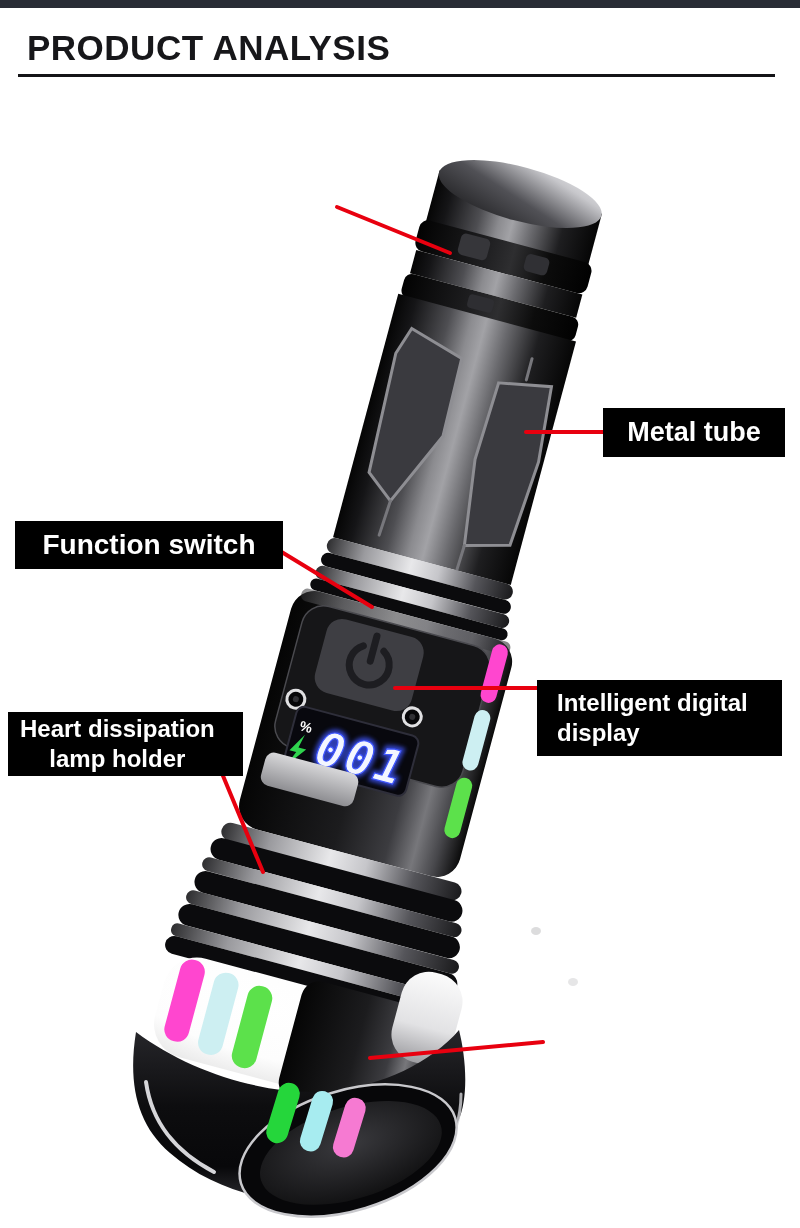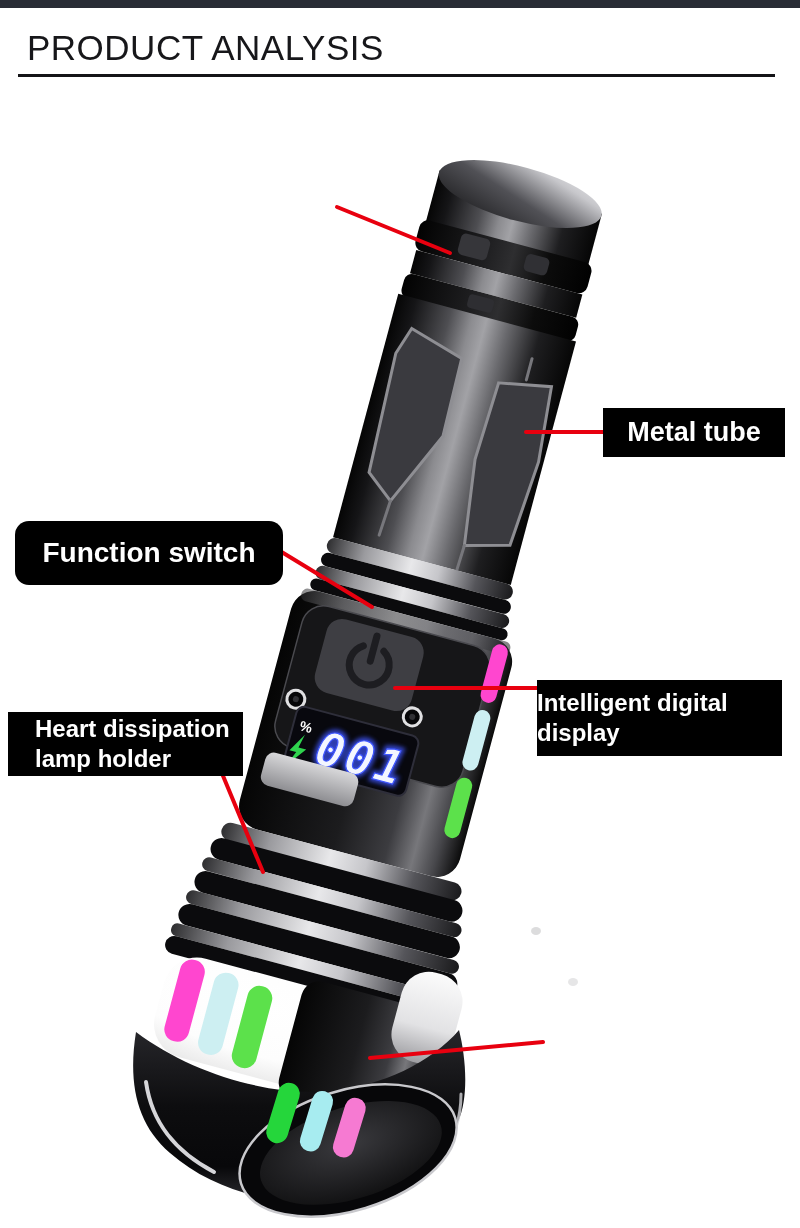--- a/index.html
+++ b/index.html
@@ -3,38 +3,38 @@
 <meta charset="utf-8">
 <style>
   html,body { margin:0; padding:0; }
   body {
     width:800px; height:1228px; background:#ffffff; position:relative;
     overflow:hidden; font-family:"Liberation Sans", sans-serif;
   }
   .stage { position:absolute; left:0; top:0; width:800px; height:1228px; }
   .top-bar { position:absolute; left:0; top:0; width:800px; height:8px; background:var(--top-bar,#282c35); }
   .title {
-    position:absolute; left:27px; top:28px; margin:0; font-size:35px; font-weight:400;
+    position:absolute; left:27px; top:28px; margin:0; font-size:35px; font-weight:700;
     color:#17171a; letter-spacing:0.5px;
   }
   .title-underline { position:absolute; left:18px; top:74px; width:757px; height:3px; background:#141417; }
   svg.flashlight, svg.lines { position:absolute; left:0; top:0; }
   svg.lines { pointer-events:none; }
   .annot-line { stroke:var(--accent,#e8000f); stroke-width:4; stroke-linecap:round; }
   .label-box {
     position:absolute; background:var(--label-bg,#000); color:var(--label-fg,#fff);
     font-weight:700; display:flex; align-items:center; box-sizing:border-box;
   }
   .label-box span { white-space:pre-wrap; line-height:1.26; }
   .lb-center { justify-content:center; }
   .lb-tail     { left:165px; top:178px; width:175px; height:49px; font-size:27px; }
   .lb-metal    { left:603px; top:408px; width:182px; height:49px; font-size:27px; }
-  .lb-function { left:15px;  top:521px; width:268px; height:64px; font-size:28px;border-radius:14px; }
-  .lb-display  { left:537px; top:680px; width:245px; height:76px; font-size:24px; }
-  .lb-heart    { left:8px;   top:712px; width:235px; height:64px; font-size:24px; padding-left:27px; }
+  .lb-function { left:15px;  top:521px; width:268px; height:48px; font-size:28px; }
+  .lb-display  { left:537px; top:680px; width:245px; height:76px; font-size:24px; padding-left:20px; }
+  .lb-heart    { left:8px;   top:712px; width:235px; height:64px; font-size:24px; padding-left:12px;text-align:center; }
   .lb-bulb     { left:542px; top:1003px; width:212px; height:56px; font-size:25px; }
   .stripe-pink  { fill:var(--stripe-pink,#ff46cf); }
   .stripe-cyan  { fill:var(--stripe-cyan,#cdeff2); }
   .stripe-green { fill:var(--stripe-green,#5ce14b); }
   .mouth-green  { fill:var(--mouth-green,#25d63b); }
   .mouth-cyan   { fill:var(--mouth-cyan,#a7ecf0); }
   .mouth-pink   { fill:var(--mouth-pink,#f67ad2); }
   .digits {
     font-family:"DejaVu Sans Mono", monospace; font-weight:700; font-style:italic;
     font-size:47px; letter-spacing:2px; fill:var(--digit,#f3f6ff);

